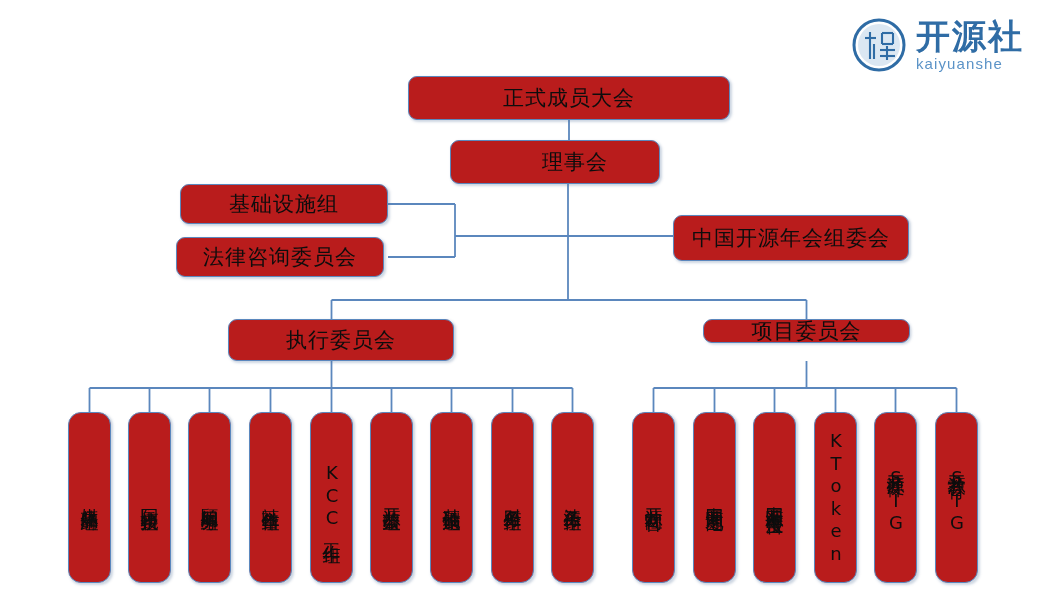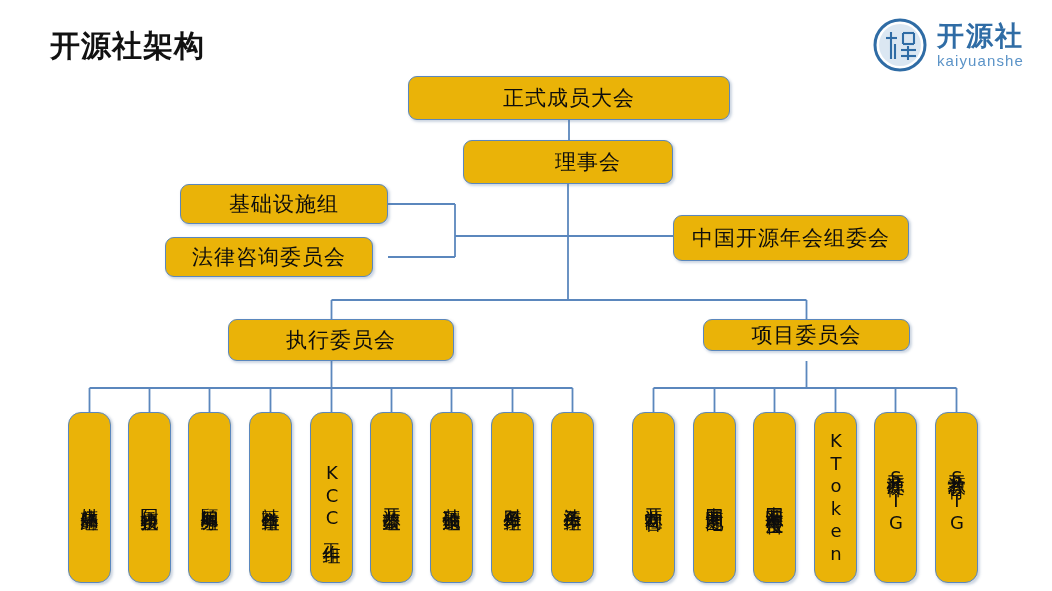--- a/index.html
+++ b/index.html
@@ -38,21 +38,21 @@
     align-items: center;
     gap: 10px;
   }
   #brand-mark { display:block; }
   .brand-text {
     display: flex;
     flex-direction: column;
     line-height: 1;
   }
   .brand-cn {
-    font-size: 27px;
+    font-size: 34px;
     font-weight: bold;
     color: #2f6ca5;
     letter-spacing: 2px;
   }
   .brand-en {
     font-size: 15px;
     color: #5b93c7;
     letter-spacing: 1.1px;
     margin-top: 3px;
   }
@@ -63,21 +63,21 @@
     left: 0; top: 0;
     width: 1052px;
     height: 591px;
     pointer-events: none;
   }
 
   
   .node {
     position: absolute;
     box-sizing: border-box;
-    background: #eab308;
+    background: #b91c1c;
     border: 1.6px solid #5b87bd;
     border-radius: 9px;
     box-shadow: 1.5px 1.5px 2.5px rgba(90,120,160,0.30);
     display: flex;
     align-items: center;
     justify-content: center;
     color: #0d0d0d;
   }
   .node .label {
     font-size: 21px;
@@ -98,21 +98,20 @@
     line-height: 1;
     white-space: nowrap;
     font-family: "DejaVu Sans", "Liberation Sans", sans-serif;
   }
 </style>
 </head>
 <body>
 
 <div id="slide">
 
-  <div id="page-title">开源社架构</div>
 
   <div id="brand-logo">
     <svg id="brand-mark" width="54" height="54" viewBox="0 0 54 54">
       <circle cx="27" cy="27" r="25" fill="none" stroke="#2f6ca5" stroke-width="3"></circle>
       <circle cx="27" cy="27" r="21" fill="#4a86bd" opacity="0.20"></circle>
       <g stroke="#2f6ca5" stroke-width="2.1" fill="none">
         <line x1="13" y1="20" x2="24" y2="20"></line>
         <line x1="18" y1="14" x2="18" y2="41"></line>
         <line x1="22" y1="26" x2="22" y2="41"></line>
         <line x1="30" y1="15" x2="41" y2="15"></line>
@@ -159,36 +158,36 @@
       <line x1="774.5" y1="388" x2="774.5" y2="412" stroke="#5b87bd" stroke-width="1.8"></line>
       <line x1="835.5" y1="388" x2="835.5" y2="412" stroke="#5b87bd" stroke-width="1.8"></line>
       <line x1="895.5" y1="388" x2="895.5" y2="412" stroke="#5b87bd" stroke-width="1.8"></line>
       <line x1="956.5" y1="388" x2="956.5" y2="412" stroke="#5b87bd" stroke-width="1.8"></line>
     </svg>
 
   <div id="node-layer">
       <div class="node" style="left: 408px; top: 76px; width: 322px; height: 44px;">
         <span class="label">正式成员大会</span>
       </div>
-      <div class="node" style="left: 463px; top: 140px; width: 210px; height: 44px; padding-left: 40px;">
+      <div class="node" style="left: 450px; top: 140px; width: 210px; height: 44px; padding-left: 40px;">
         <span class="label">理事会</span>
       </div>
       <div class="node" style="left: 180px; top: 184px; width: 208px; height: 40px;">
         <span class="label">基础设施组</span>
       </div>
-      <div class="node" style="left: 165px; top: 237px; width: 208px; height: 40px;">
+      <div class="node" style="left: 176px; top: 237px; width: 208px; height: 40px;">
         <span class="label">法律咨询委员会</span>
       </div>
       <div class="node" style="left: 673px; top: 215px; width: 236px; height: 46px;">
         <span class="label">中国开源年会组委会</span>
       </div>
       <div class="node" style="left: 228px; top: 319px; width: 226px; height: 42px;">
         <span class="label">执行委员会</span>
       </div>
-      <div class="node" style="left: 703px; top: 319px; width: 207px; height: 32px;">
+      <div class="node" style="left: 703px; top: 319px; width: 207px; height: 24px;">
         <span class="label">项目委员会</span>
       </div>
       <div class="node vertical" style="left: 68px; top: 412px; width: 43px; height: 171px;">
         <span class="label">媒体品牌组</span>
       </div>
       <div class="node vertical" style="left: 128px; top: 412px; width: 43px; height: 171px;">
         <span class="label">国际接轨组</span>
       </div>
       <div class="node vertical" style="left: 188px; top: 412px; width: 43px; height: 171px;">
         <span class="label">顾问服务组</span>

